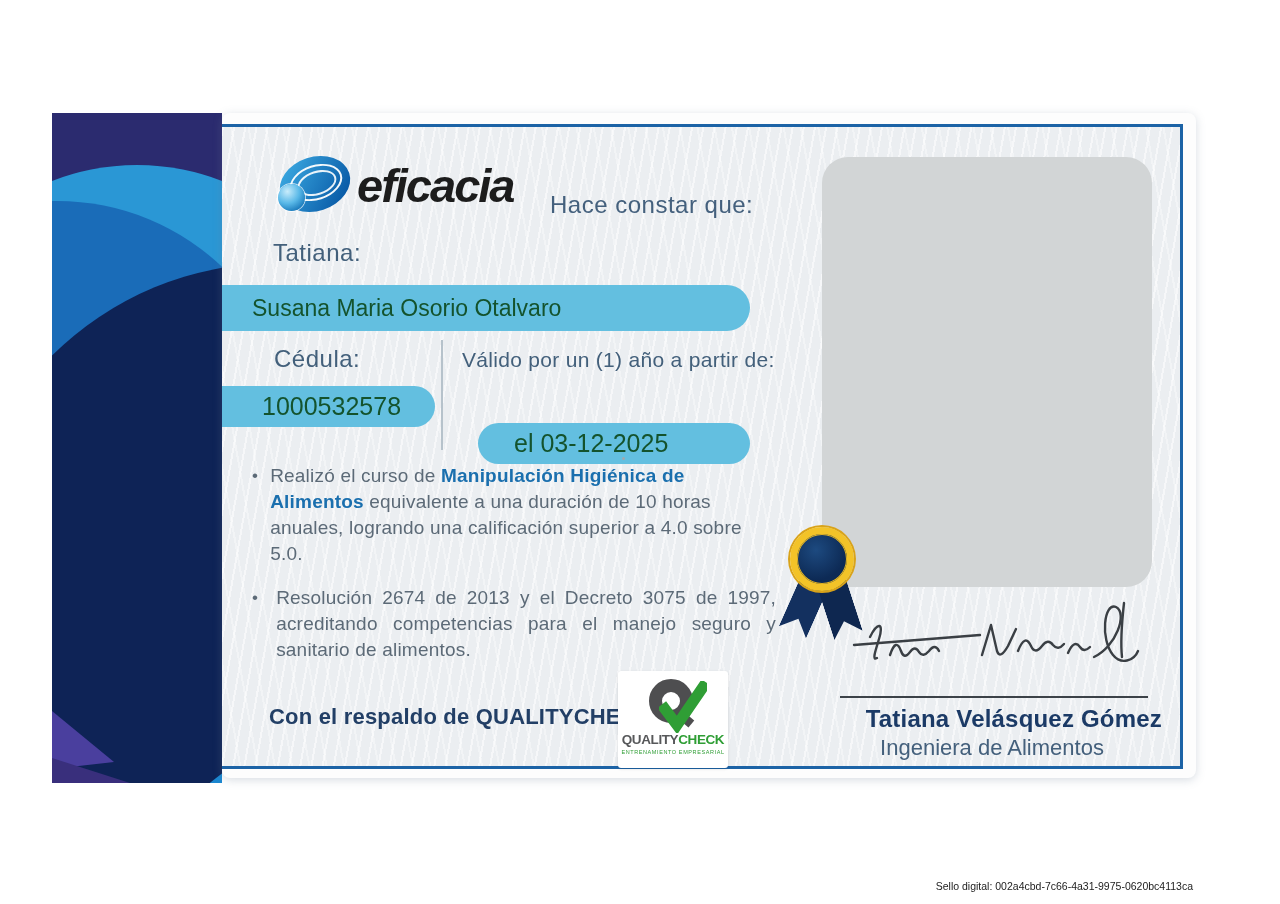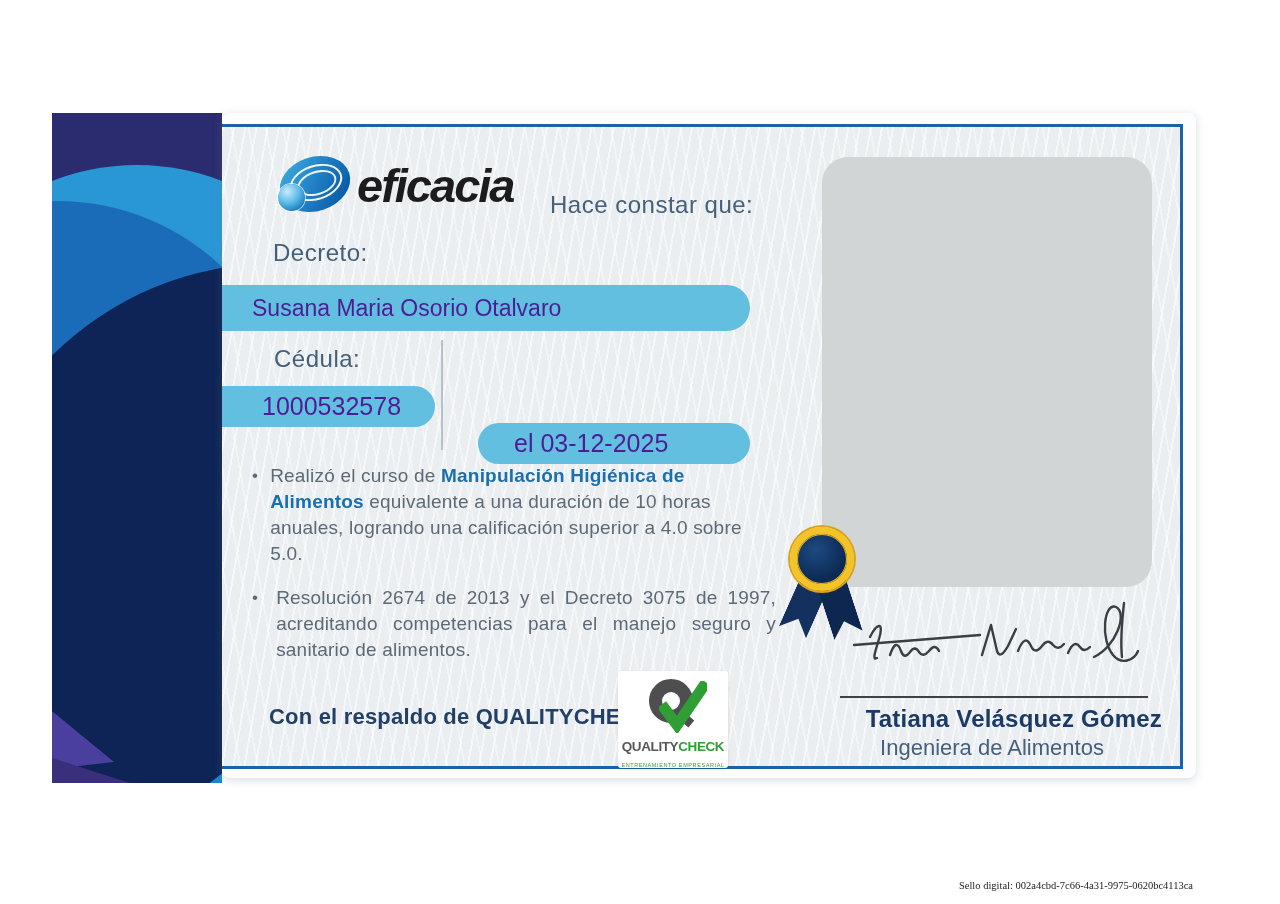--- a/index.html
+++ b/index.html
@@ -38,21 +38,21 @@
               border-radius:50%; transform:rotate(-18deg); }
   .efi-sphere { position:absolute; left:1px; top:29px; width:27px; height:27px; border-radius:50%;
               background:radial-gradient(circle at 35% 28%, #c8ecfb 0%, #5ab9e8 45%, #0f6fb4 85%);
               box-shadow:0 0 0 1px rgba(255,255,255,.7); }
   .efi-word { font-size:47px; font-weight:bold; font-style:italic; color:#1c1c1c; letter-spacing:-2px; margin-left:4px; }
   .hace { position:absolute; left:315px; top:64px; font-size:24px; color:#44607d; letter-spacing:.5px;margin-left:13px; }
 
   
   .lbl { color:#43607b; font-size:24px; letter-spacing:.5px; }
   .nombre-lbl { position:absolute; left:51px; top:112px; }
-  .pill { background:#63bfe0; color:#4c1d95; display:flex; align-items:center; }
+  .pill { background:#63bfe0; color:#14532d; display:flex; align-items:center; }
   .pill-name { position:absolute; left:0; top:158px; width:528px; height:46px;
                border-radius:0 23px 23px 0; font-size:23px; padding-left:30px; }
   .cedula-lbl { position:absolute; left:52px; top:218px; }
   .valido-lbl { position:absolute; left:240px; top:221px; font-size:21px; color:#43607b; letter-spacing:.3px; }
   .col-divider { position:absolute; left:219px; top:213px; width:2px; height:110px; background:#b6c2cb; }
   .pill-cedula { position:absolute; left:0; top:259px; width:213px; height:41px;
                border-radius:0 21px 21px 0; font-size:25px; padding-left:40px; }
   .pill-date { position:absolute; left:256px; top:258px; width:272px; height:41px;
                border-radius:21px; font-size:25px; padding-left:36px;margin-top:38px; }
   .tiny-dot { position:absolute; left:400px; top:330px; width:3px; height:3px; border-radius:50%; background:#9fa8ae; }
@@ -82,31 +82,31 @@
   
   .sig-area { position:absolute; left:600px; top:468px; width:340px; text-align:center; }
   .sig-svg { position:absolute; left:10px; top:0; width:320px; height:100px; }
   .sig-line { position:absolute; left:18px; top:101px; width:308px; height:2px; background:#3c4248; }
   .sig-name { position:absolute; left:0; top:110px; width:340px; font-size:24px; font-weight:bold; color:#1b3a66; letter-spacing:.2px;text-align:right; }
   .sig-title { position:absolute; left:0; top:140px; width:340px; font-size:22px; color:#44607c; }
 
   
   .endorse { position:absolute; left:47px; top:577px; font-size:22px; font-weight:bold; color:#223f66; letter-spacing:.2px; }
   .qc-box { position:absolute; left:396px; top:544px; width:110px; height:97px; background:#ffffff; border-radius:3px;
-            box-shadow:0 1px 3px rgba(0,0,0,.12); display:flex; flex-direction:column; align-items:center;justify-content:space-between; }
+            box-shadow:0 1px 3px rgba(0,0,0,.12); display:flex; flex-direction:column; align-items:center; }
   .qc-mark { position:relative; width:64px; height:56px; margin-top:6px; }
   .qc-ring { position:absolute; left:8px; top:2px; width:44px; height:44px; border-radius:50%; border:13px solid #4e4e50; }
   .qc-tail { position:absolute; left:38px; top:38px; width:14px; height:9px; background:#4e4e50; transform:rotate(40deg); }
   .qc-check { position:absolute; left:18px; top:4px; width:48px; height:52px; }
   .qc-word { font-size:13.5px; font-weight:bold; letter-spacing:-.4px; line-height:13px; margin-top:0; }
   .qc-word .q1 { color:#57585a; } .qc-word .q2 { color:#2f9e35; }
   .qc-tag { font-size:5.5px; color:#2f9e35; letter-spacing:.6px; margin-top:3px; }
 
   
-  .seal { position:absolute; right:87px; top:880px; font-size:10.5px; color:#222;font-family:Liberation Serif, serif; }
+  .seal { position:absolute; right:87px; top:880px; font-size:10.5px; color:#222; }
 </style>
 </head>
 <body>
 
 <div class="page">
 
   <div class="band">
     <div class="c-light"></div>
     <div class="c-mid"></div>
     <div class="c-navy"></div>
@@ -122,25 +122,26 @@
         <div class="efi-icon">
           <div class="efi-blob"></div>
           <div class="efi-orbit1"></div>
           <div class="efi-orbit2"></div>
           <div class="efi-sphere"></div>
         </div>
         <div class="efi-word">eficacia</div>
       </div>
       <div class="hace">Hace constar que:</div>
 
-      <div class="lbl nombre-lbl">Decreto:</div>
+      <div class="lbl nombre-lbl">Tatiana:</div>
       <div class="pill pill-name">Susana Maria Osorio Otalvaro</div>
 
       <div class="lbl cedula-lbl">Cédula:</div>
       <div class="col-divider"></div>
+      <div class="valido-lbl">Válido por un (1) año a partir de:</div>
       <div class="pill pill-cedula">1000532578</div>
       <div class="pill pill-date">el 03-12-2025</div>
 
       <div class="tiny-dot"></div>
 
       <div class="bullets">
         <div class="bullet">
           <span class="dot">•</span>
           <span class="txt"><span>Realizó el curso de </span><span class="hl">Manipulación Higiénica de Alimentos</span><span> equivalente a una duración de 10 horas anuales, logrando una calificación superior a 4.0 sobre 5.0.</span></span>
         </div>

